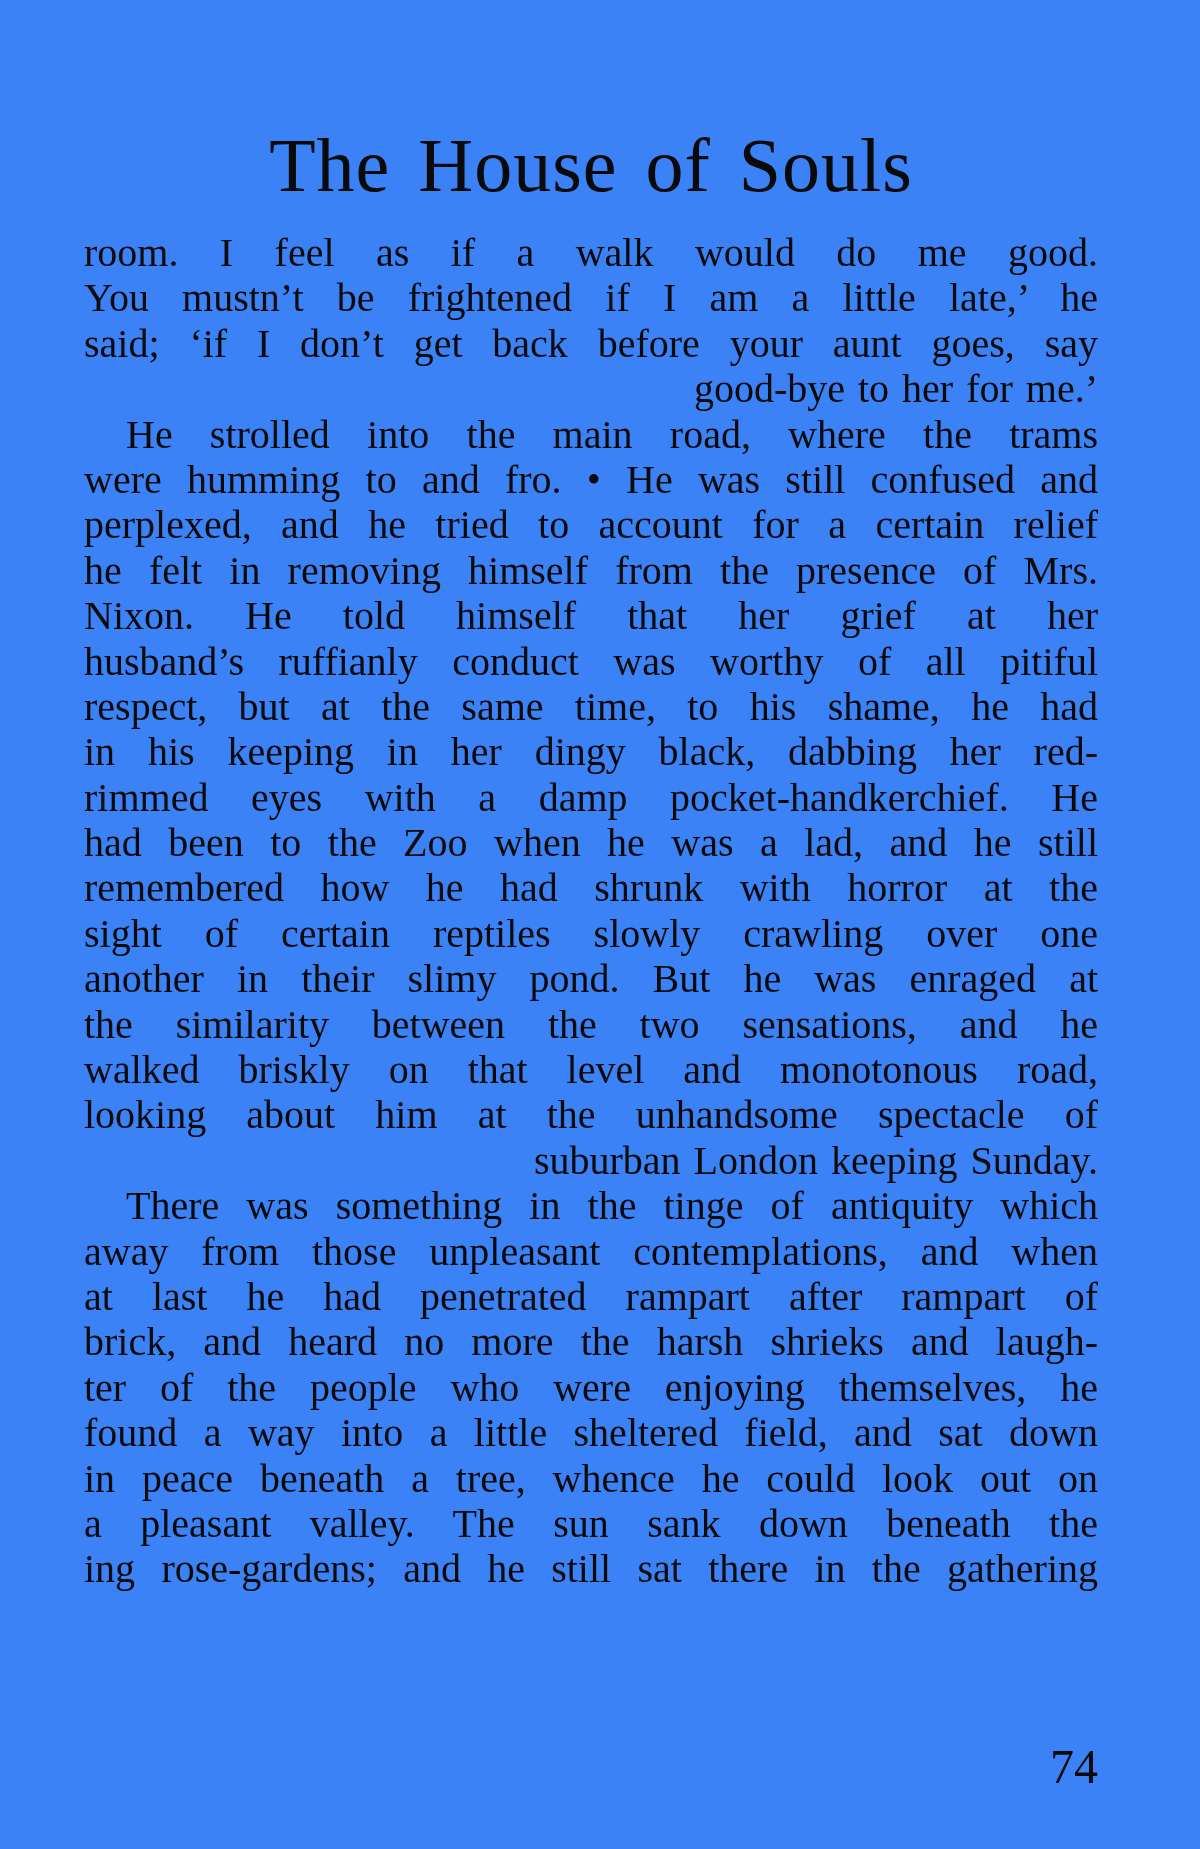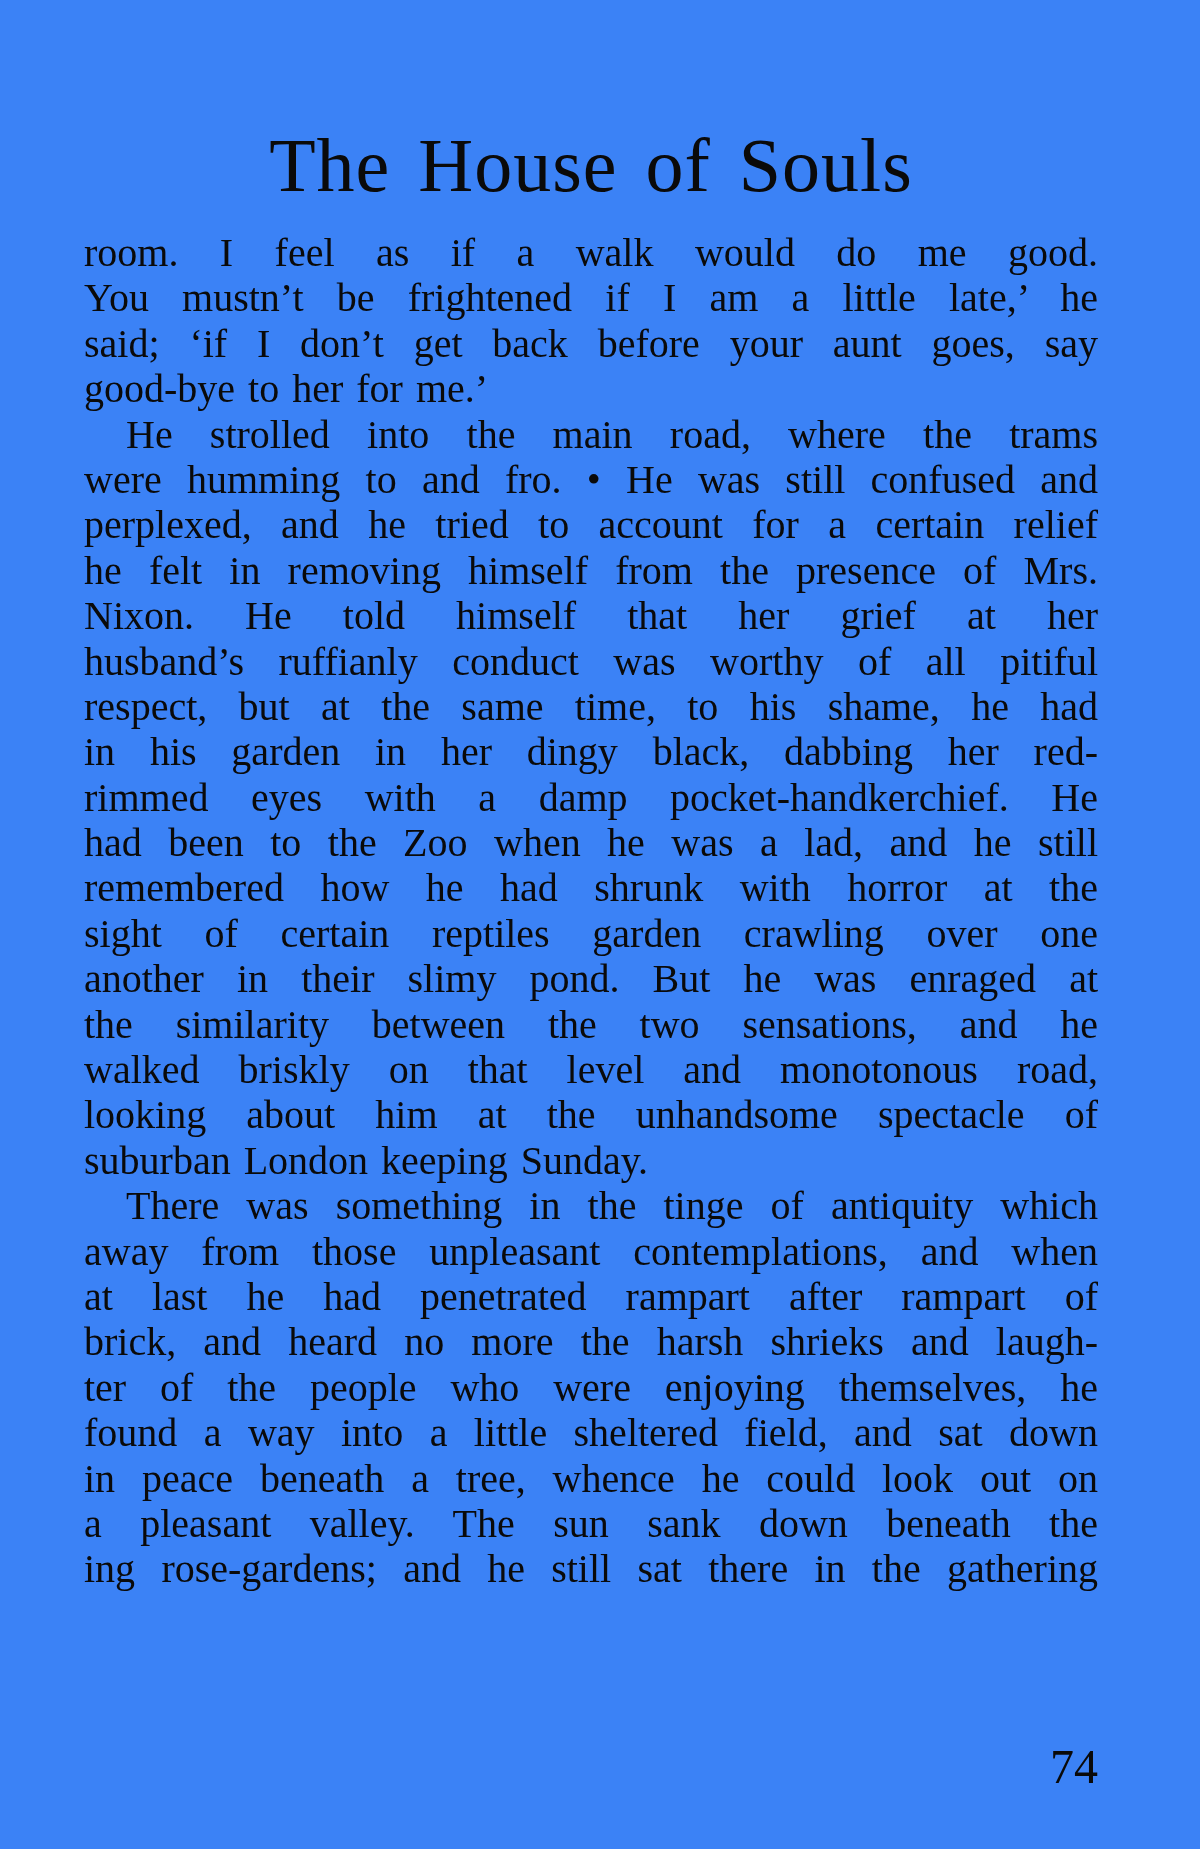--- a/index.html
+++ b/index.html
@@ -46,21 +46,21 @@
   
   .ln.j {
     white-space: normal;
     text-align: justify;
     text-align-last: justify;
     -moz-text-align-last: justify;
     text-justify: inter-word;
   }
   
   .ln.end {
-    text-align: left;
+    text-align: right;
   }
   
   .ln.in {
     text-indent: 42px;
   }
   .page-number {
     position: absolute;
     top: 1744px;
     left: 84px;
     width: 1014px;
@@ -81,25 +81,25 @@
     <div class="ln j">You mustn’t be frightened if I am a little late,’ he</div>
     <div class="ln j">said; ‘if I don’t get back before your aunt goes, say</div>
     <div class="ln end">good-bye to her for me.’</div>
     <div class="ln j in">He strolled into the main road, where the trams</div>
     <div class="ln j">were humming to and fro. • He was still confused and</div>
     <div class="ln j">perplexed, and he tried to account for a certain relief</div>
     <div class="ln j">he felt in removing himself from the presence of Mrs.</div>
     <div class="ln j">Nixon.  He told himself that her grief at her</div>
     <div class="ln j">husband’s ruffianly conduct was worthy of all pitiful</div>
     <div class="ln j">respect, but at the same time, to his shame, he had</div>
-    <div class="ln j">in his garden in her dingy black, dabbing her red-</div>
+    <div class="ln j">in his keeping in her dingy black, dabbing her red-</div>
     <div class="ln j">rimmed eyes with a damp pocket-handkerchief.  He</div>
     <div class="ln j">had been to the Zoo when he was a lad, and he still</div>
     <div class="ln j">remembered how he had shrunk with horror at the</div>
-    <div class="ln j">sight of certain reptiles garden crawling over one</div>
+    <div class="ln j">sight of certain reptiles slowly crawling over one</div>
     <div class="ln j">another in their slimy pond.  But he was enraged at</div>
     <div class="ln j">the similarity between the two sensations, and he</div>
     <div class="ln j">walked briskly on that level and monotonous road,</div>
     <div class="ln j">looking about him at the unhandsome spectacle of</div>
     <div class="ln end">suburban London keeping Sunday.</div>
     <div class="ln j in">There was something in the tinge of antiquity which</div>
     <div class="ln j">away from those unpleasant contemplations, and when</div>
     <div class="ln j">at last he had penetrated rampart after rampart of</div>
     <div class="ln j">brick, and heard no more the harsh shrieks and laugh-</div>
     <div class="ln j">ter of the people who were enjoying themselves, he</div>

